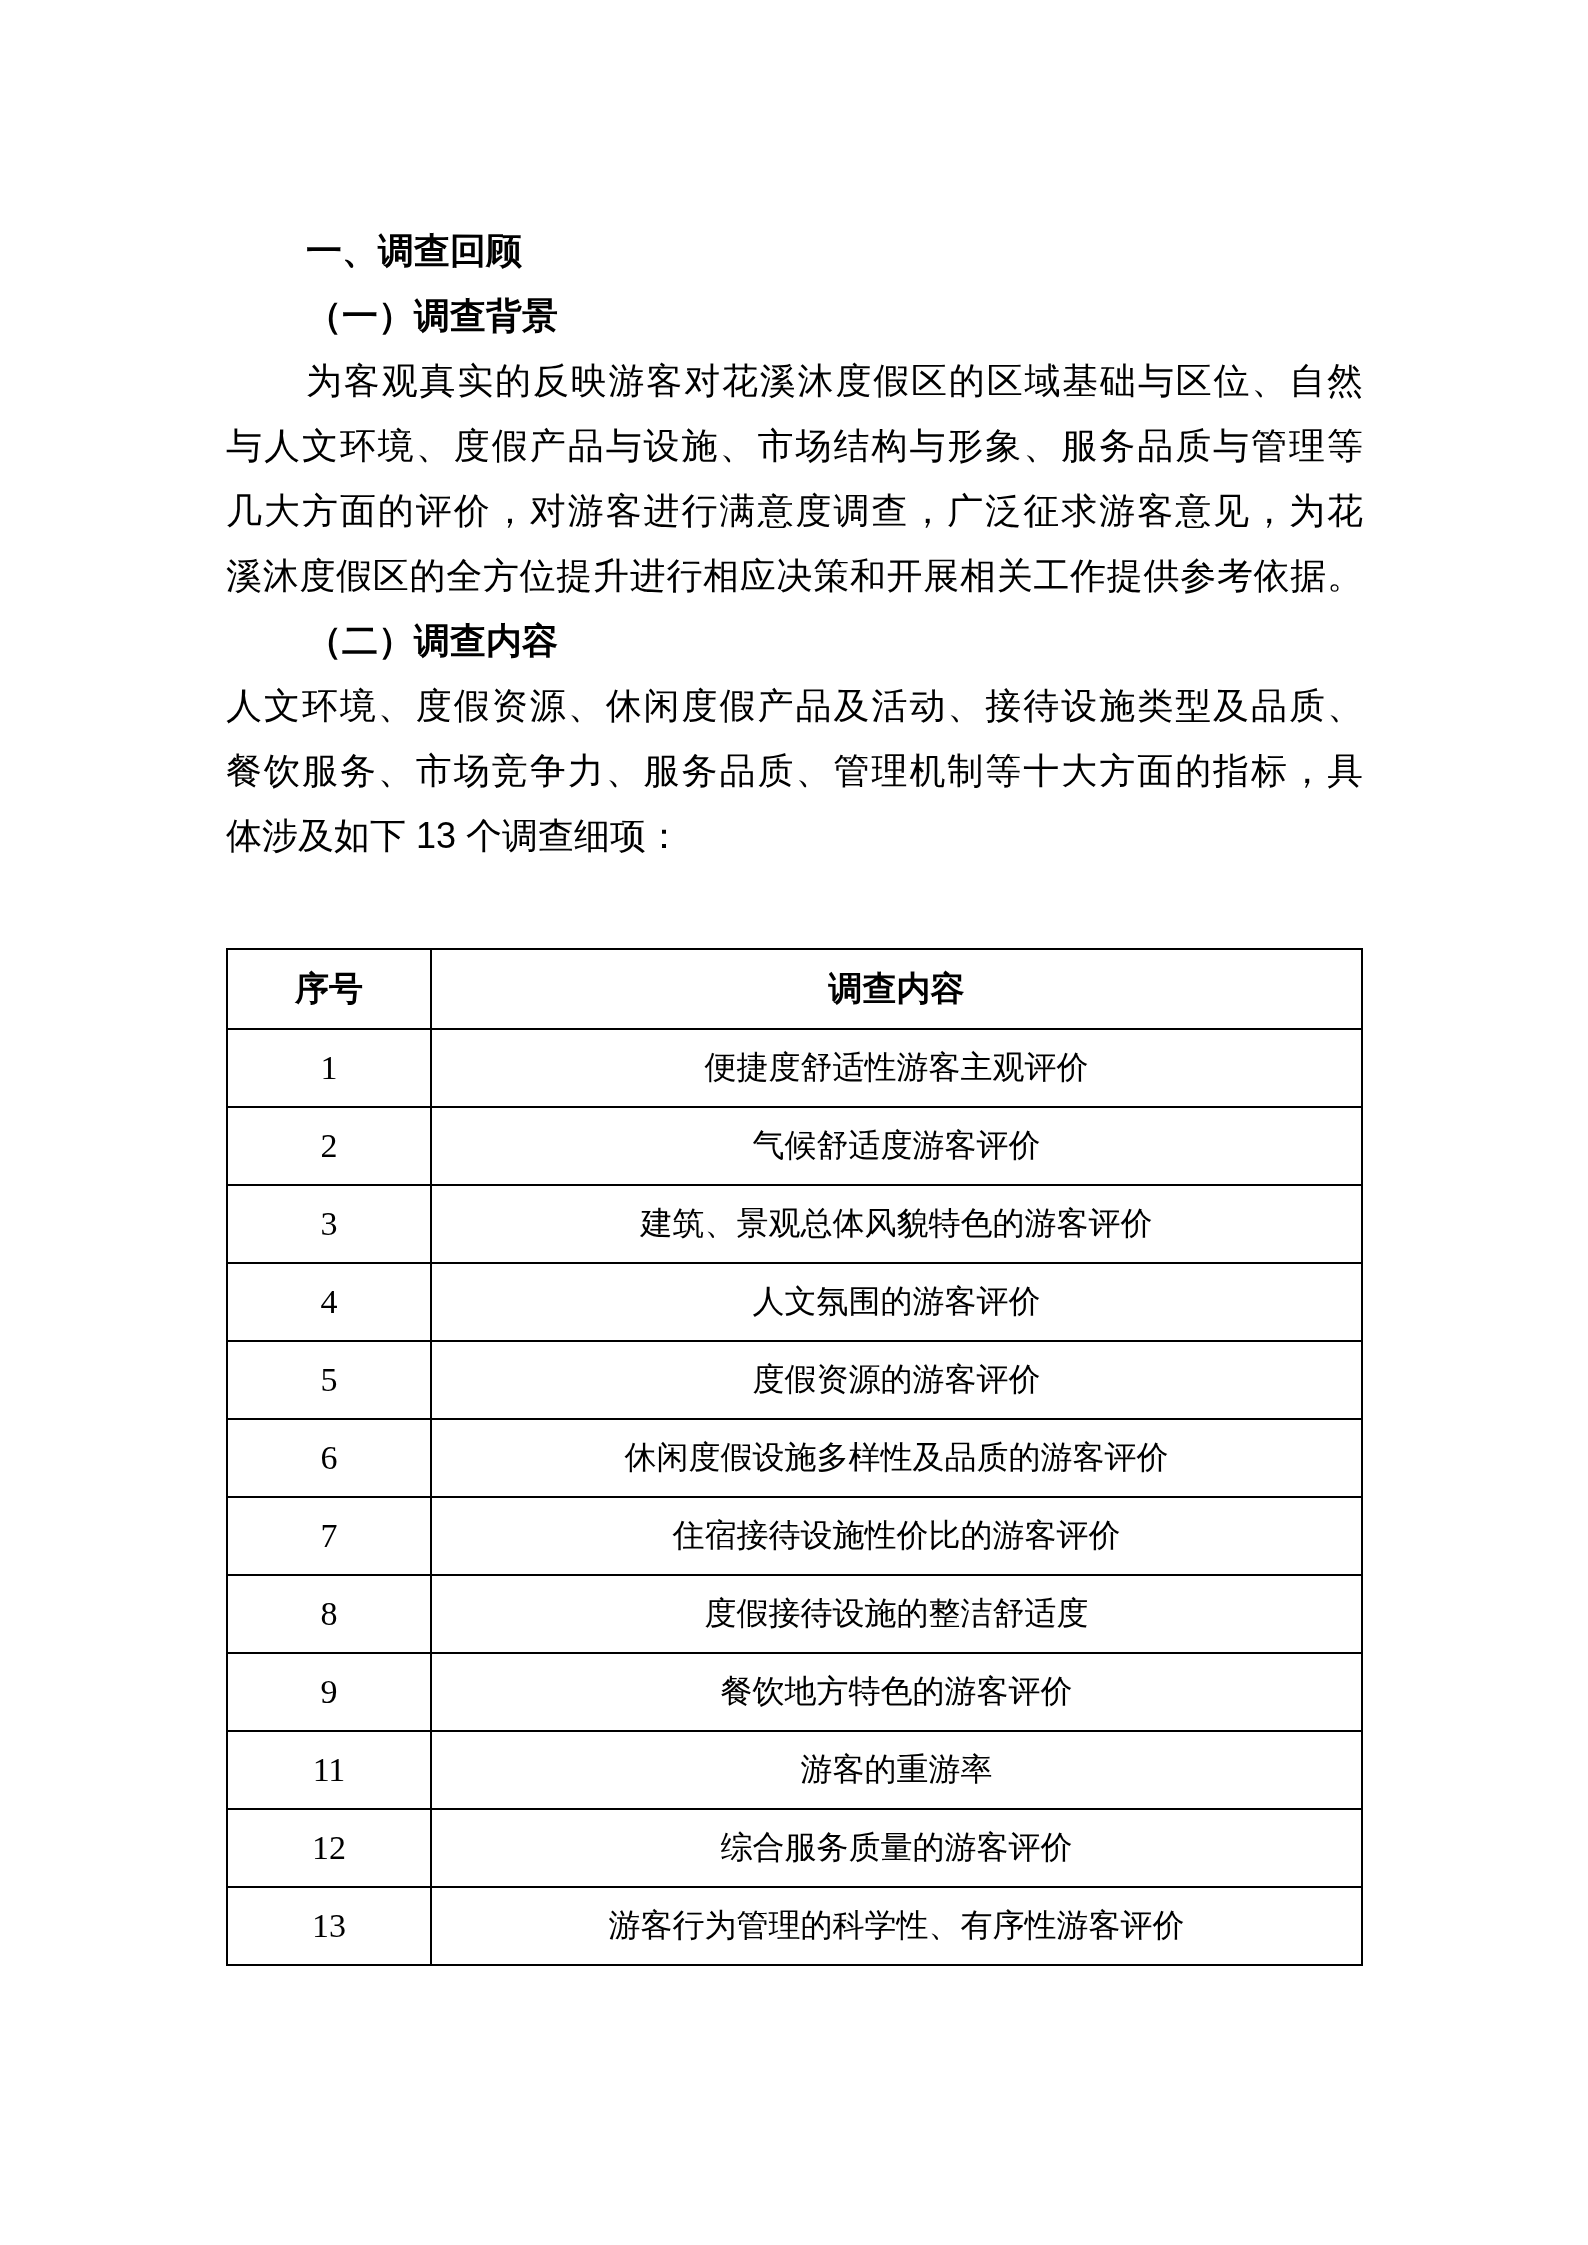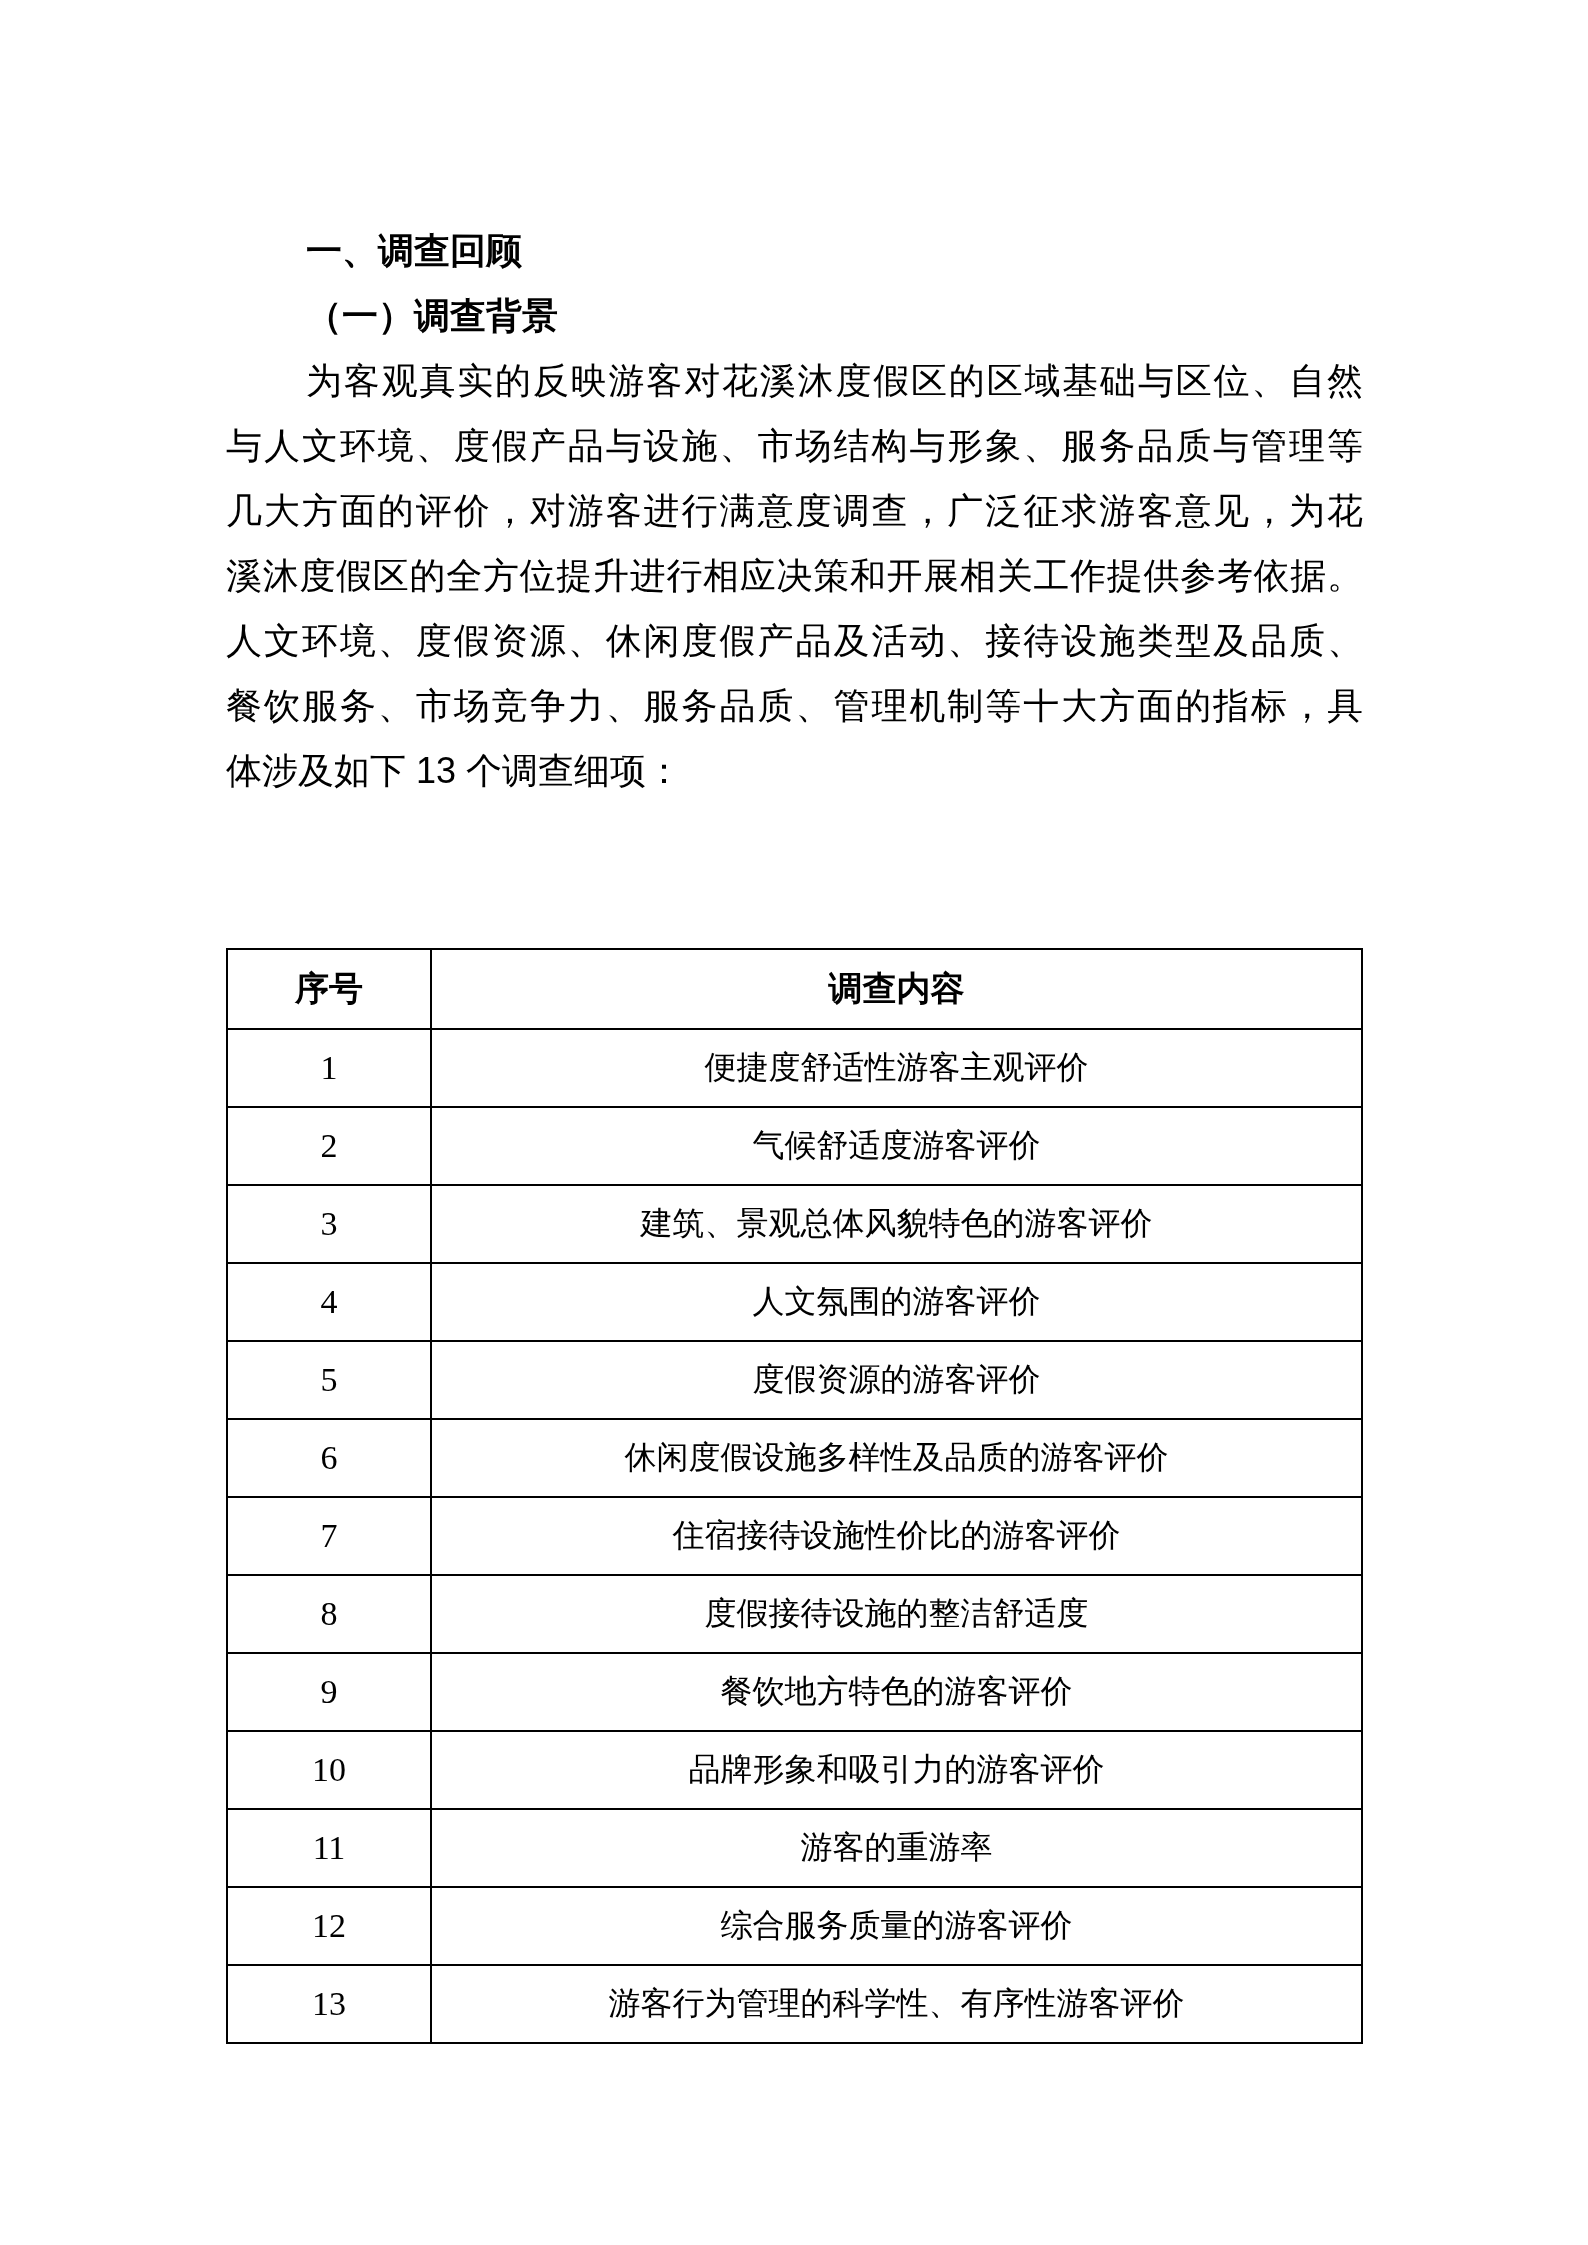--- a/index.html
+++ b/index.html
@@ -87,20 +87,21 @@
 
 <div class="page">
 
   <div class="text-block">
     <div class="line heading indent">一、调查回顾</div>
     <div class="line heading indent">（一）调查背景</div>
     <div class="line justify indent">为客观真实的反映游客对花溪沐度假区的区域基础与区位、自然</div>
     <div class="line justify">与人文环境、度假产品与设施、市场结构与形象、服务品质与管理等</div>
     <div class="line justify">几大方面的评价，对游客进行满意度调查，广泛征求游客意见，为花</div>
     <div class="line justify">溪沐度假区的全方位提升进行相应决策和开展相关工作提供参考依据。</div>
+    <div class="line heading indent">（二）调查内容</div>
     <div class="line justify">人文环境、度假资源、休闲度假产品及活动、接待设施类型及品质、</div>
     <div class="line justify">餐饮服务、市场竞争力、服务品质、管理机制等十大方面的指标，具</div>
     <div class="line">体涉及如下 13 个调查细项：</div>
   </div>
 
   <table class="survey-table">
     <thead>
       <tr class="header-row">
         <th class="col-no">序号</th>
         <th class="col-content">调查内容</th>
@@ -137,24 +138,20 @@
       </tr>
       <tr class="data-row">
         <td class="cell-no">8</td>
         <td class="cell-content">度假接待设施的整洁舒适度</td>
       </tr>
       <tr class="data-row">
         <td class="cell-no">9</td>
         <td class="cell-content">餐饮地方特色的游客评价</td>
       </tr>
       <tr class="data-row">
-        <td class="cell-no">10</td>
-        <td class="cell-content">品牌形象和吸引力的游客评价</td>
-      </tr>
-      <tr class="data-row">
         <td class="cell-no">11</td>
         <td class="cell-content">游客的重游率</td>
       </tr>
       <tr class="data-row">
         <td class="cell-no">12</td>
         <td class="cell-content">综合服务质量的游客评价</td>
       </tr>
       <tr class="data-row">
         <td class="cell-no">13</td>
         <td class="cell-content">游客行为管理的科学性、有序性游客评价</td>

